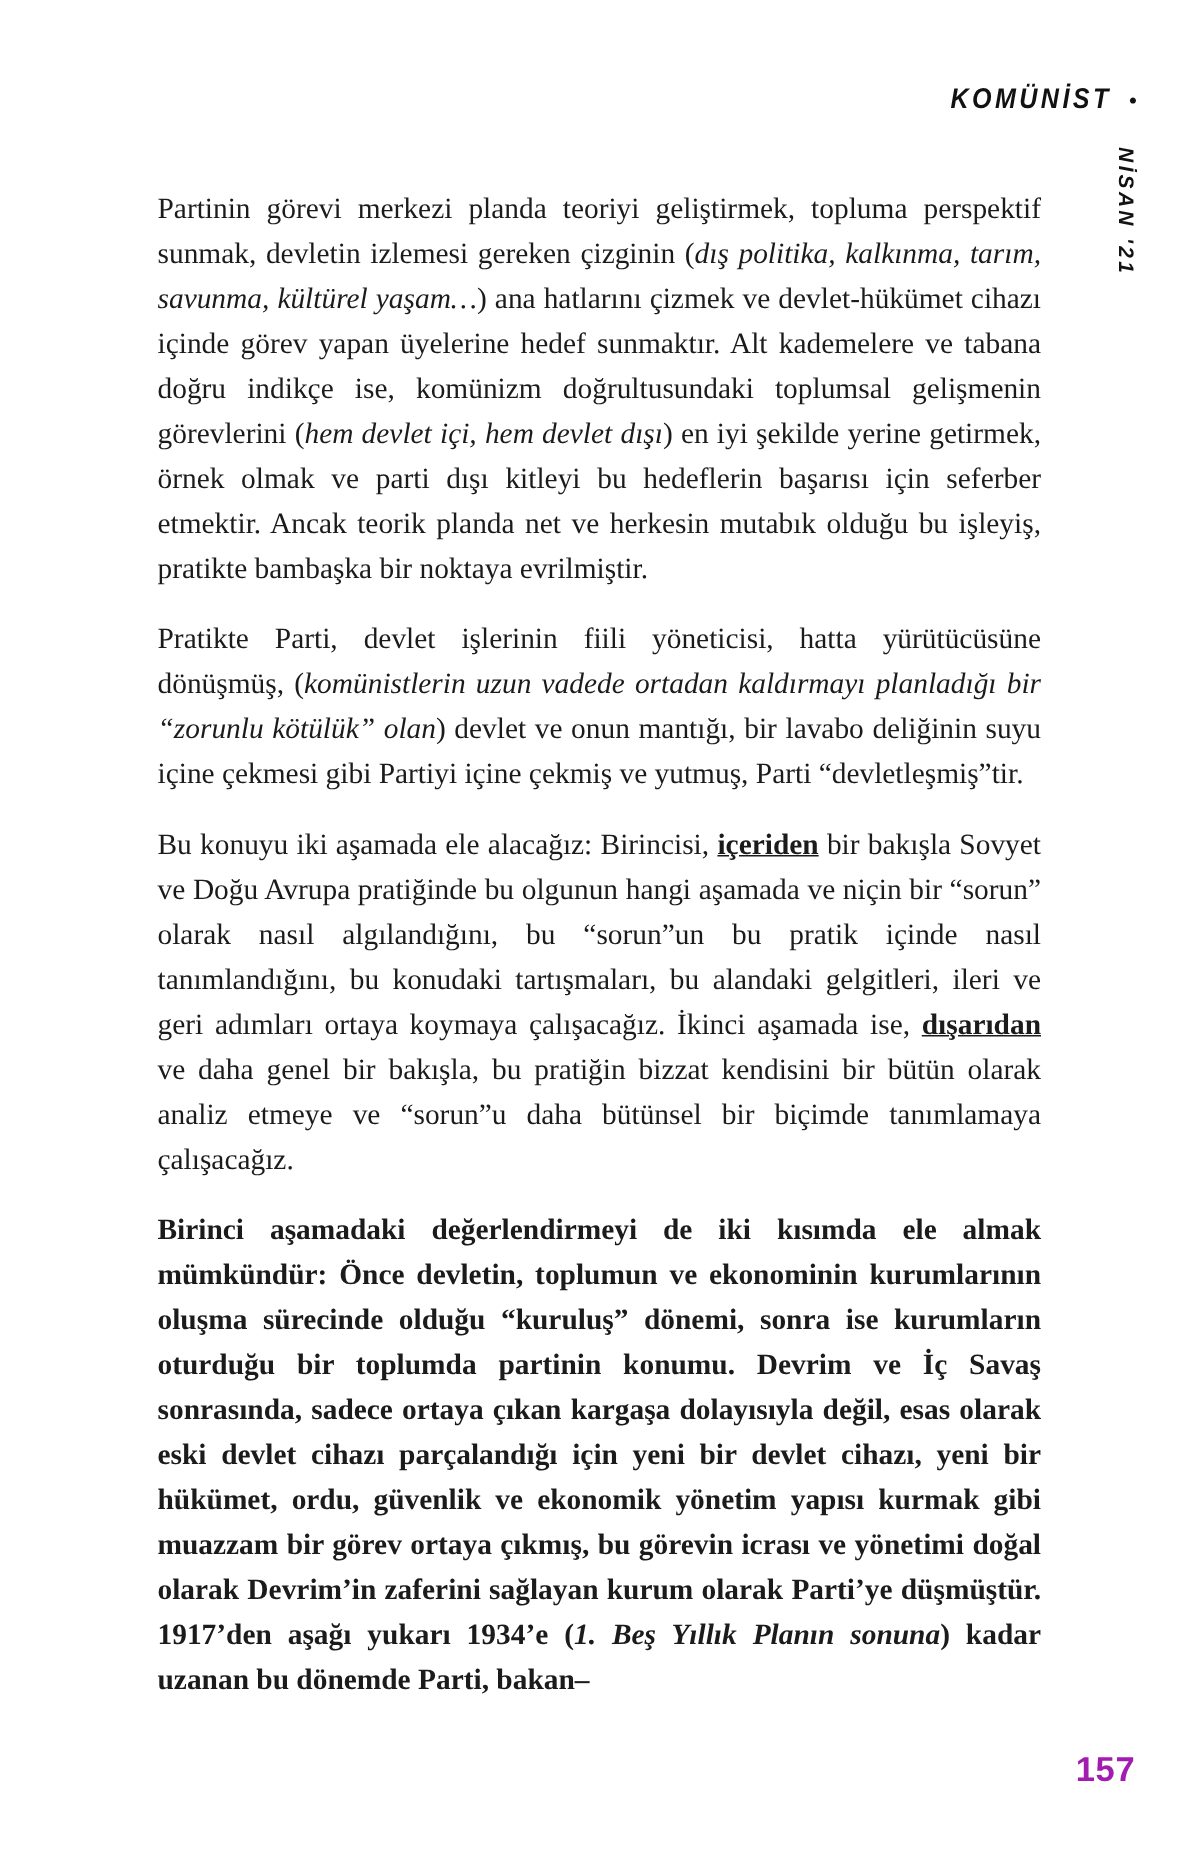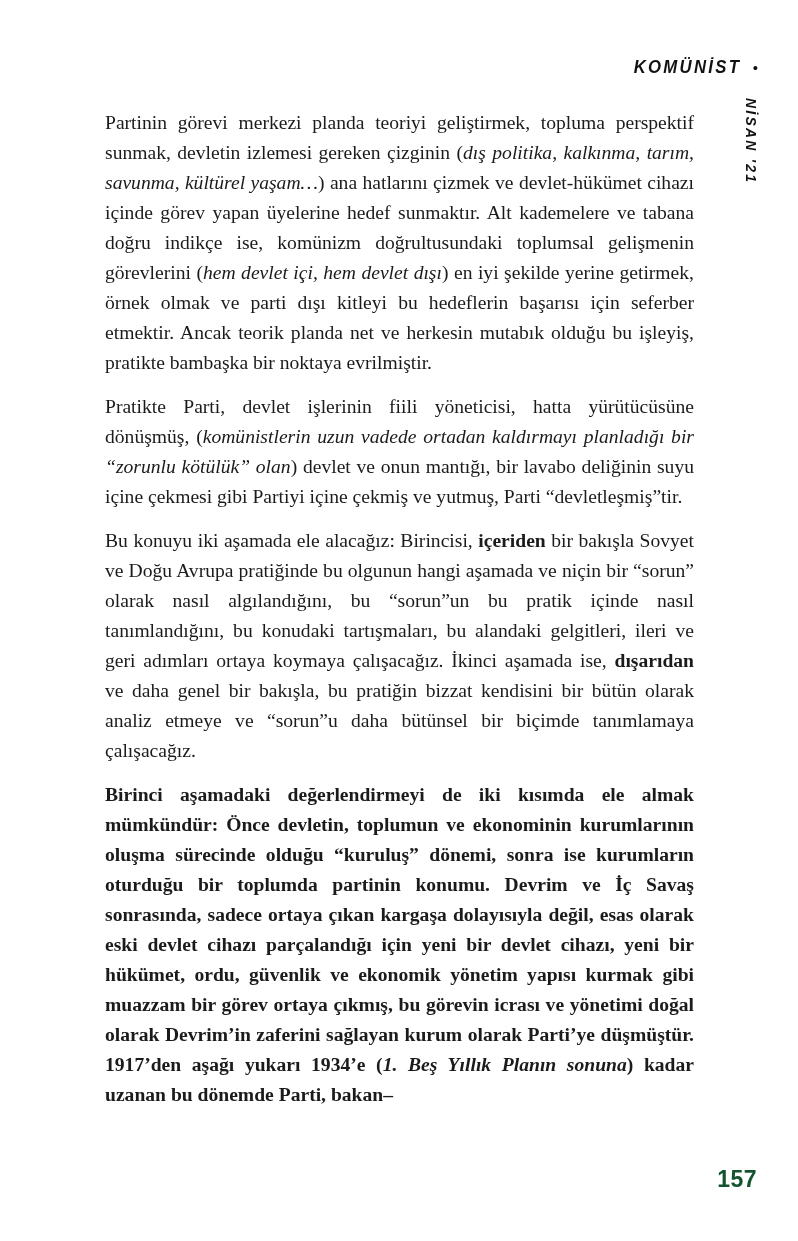--- a/index.html
+++ b/index.html
@@ -72,41 +72,41 @@
   }
 
   
   .textblock {
     position: absolute;
     left: 105px;
     top: 108px;
     width: 589px;
   }
   .para {
-    margin: 0 0 14px 0;
+    margin: 17px 0 14px 0;
     font-size: 19.6px;
     line-height: 30px;
     text-align: justify;
     text-justify: inter-word;
     hyphens: manual;
     text-indent: 0;
   }
   .para:last-child { margin-bottom: 0; font-weight: bold; }
   .para i { font-style: italic; }
-  .para b { font-weight: 700; }
+  .para b { font-weight: 700; text-decoration: underline; }
 
   
   .folio {
     position: absolute;
     right: 41px;
     bottom: 48px;
     font-family: "Liberation Sans", "DejaVu Sans", sans-serif;
     font-weight: 700;
     font-size: 23px;
-    color: #14532d;
+    color: #a21caf;
     letter-spacing: 0.5px;
   }
 </style>
 </head>
 <body>
 
 <div class="page">
 
   <div class="running-head">
     <span class="head-title">KOMÜNİST</span>

